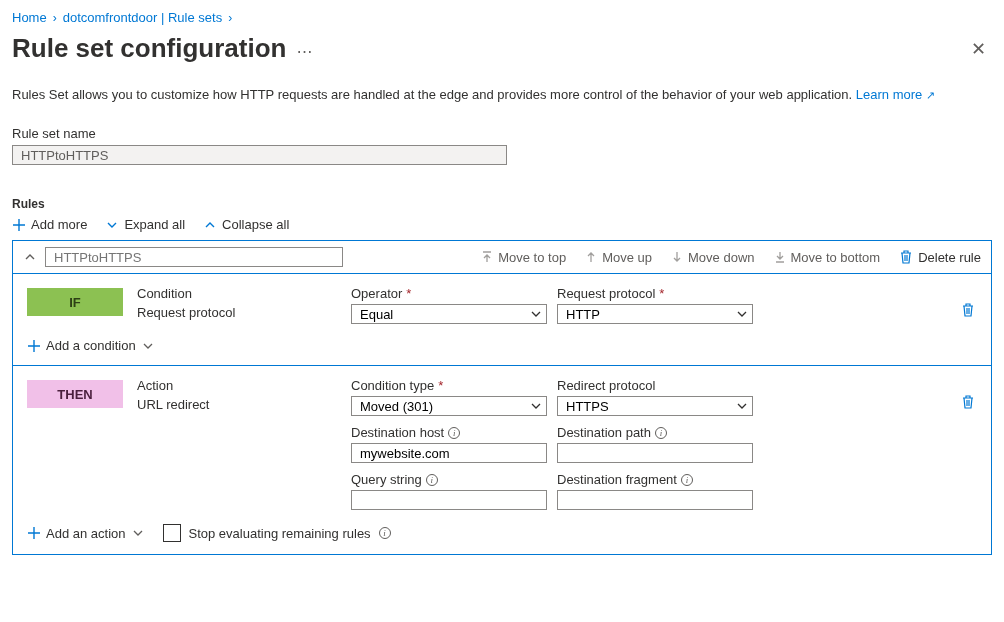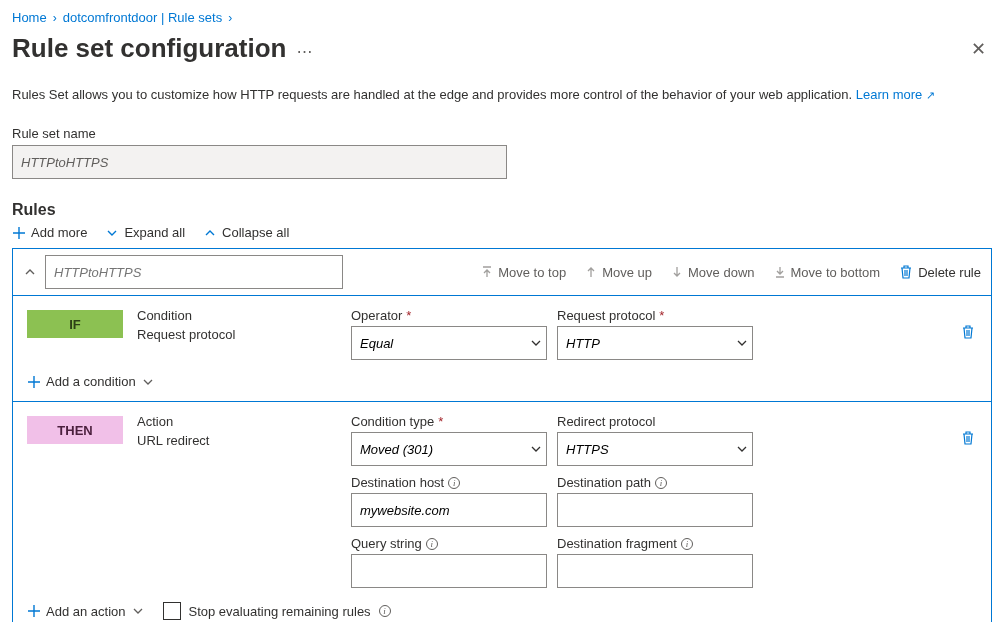--- a/index.html
+++ b/index.html
@@ -30,30 +30,29 @@
   h1 { font-size: 26px; font-weight: 600; margin: 0; }
   .ellipsis { color: var(--text-light); font-size: 16px; letter-spacing: 2px; cursor: pointer; }
   .subtitle { color: var(--text-light); font-size: 12px; margin-top: 2px; }
   .close-btn { font-size: 18px; color: var(--text-light); cursor: pointer; padding: 4px 6px; }
   .desc { margin-top: 22px; font-size: 13px; line-height: 1.4; }
   .ext-icon { font-size: 11px; }
   .label { font-size: 13px; margin-top: 22px; margin-bottom: 4px; }
   .input {
     width: 100%;
     border: 1px solid var(--border);
-    padding: 16px 8px;
+    padding: 4px 8px;
     font-size: 13px;
-    height: 32px;
+    height: 20px;
     font-family: inherit;
     background: #fff;
-    font-style: italic;
   }
   .input.readonly { background: #f3f2f1; color: #605e5c; border-color: var(--border); }
   .rsname { width: 495px; }
-  .section-heading { font-weight: 600; font-size: 16px; margin-top: 22px; }
+  .section-heading { font-weight: 600; font-size: 12px; margin-top: 32px; }
   .toolbar { display: flex; align-items: center; gap: 18px; margin-top: 6px; }
   .tool-btn { display: inline-flex; align-items: center; gap: 5px; color: var(--azure-blue); cursor: pointer; font-size: 13px; }
   .icon { display: inline-flex; width: 14px; height: 14px; align-items: center; justify-content: center; }
   .card {
     border: 1px solid var(--azure-blue);
     margin-top: 8px;
   }
   .card-header {
     display: flex;
     align-items: center;

